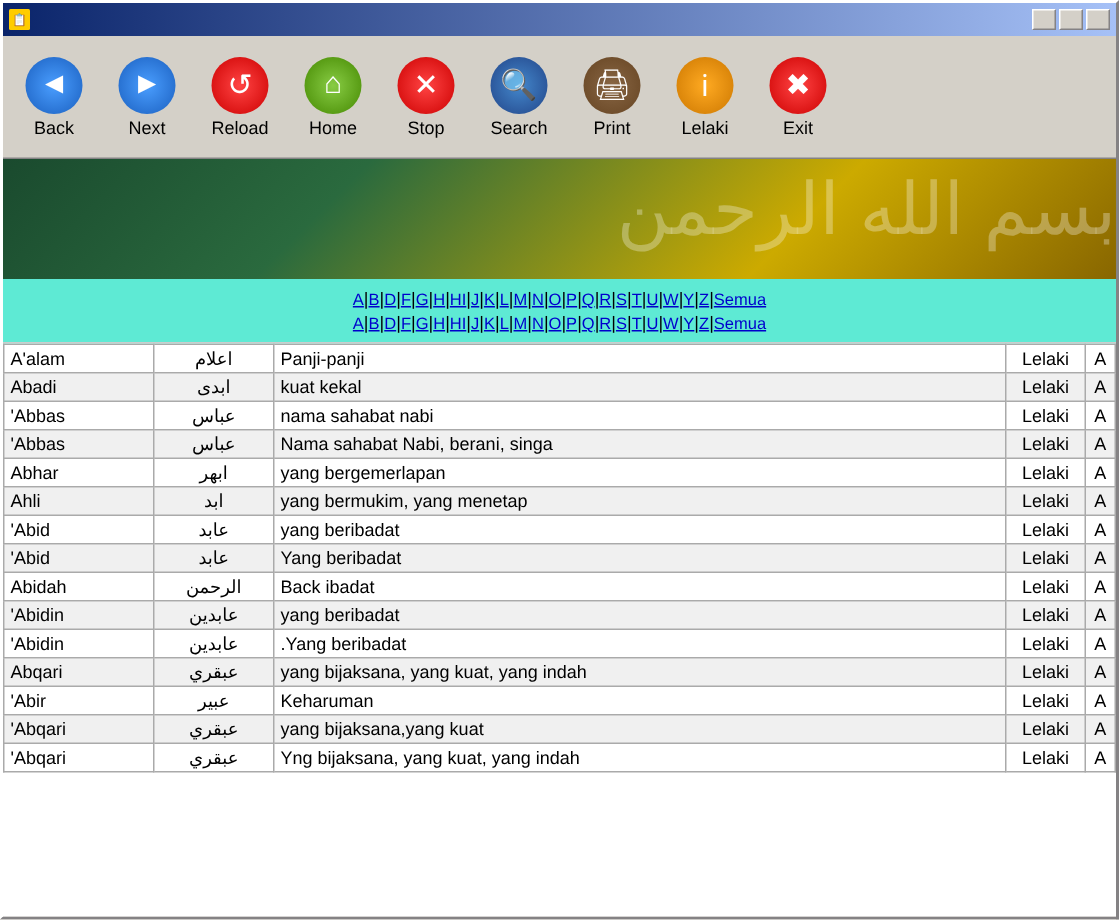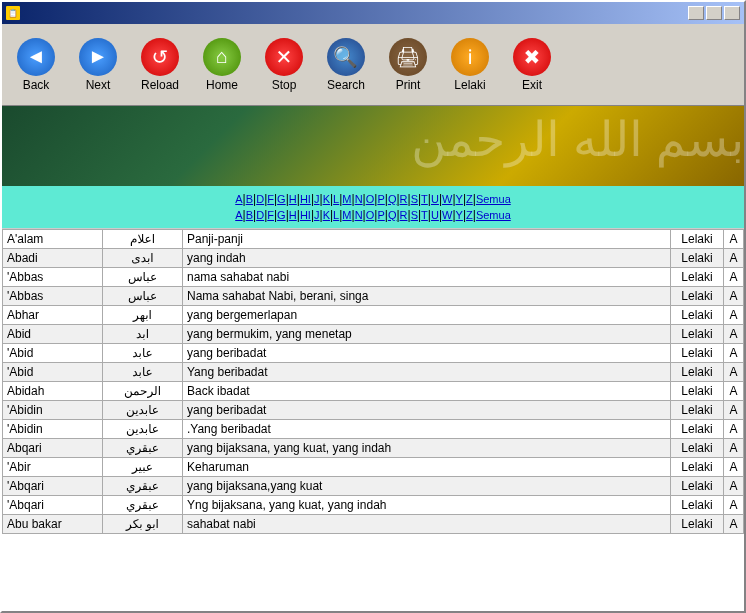--- a/index.html
+++ b/index.html
@@ -146,21 +146,21 @@
               <tr>
     <td class="col-name-latin">A'alam</td>
     <td class="col-name-arabic">اعلام</td>
     <td class="col-meaning">Panji-panji</td>
     <td class="col-gender">Lelaki</td>
     <td class="col-letter">A</td>
   </tr>
               <tr>
     <td class="col-name-latin">Abadi</td>
     <td class="col-name-arabic">ابدى</td>
-    <td class="col-meaning">yang indah</td>
+    <td class="col-meaning">kuat kekal</td>
     <td class="col-gender">Lelaki</td>
     <td class="col-letter">A</td>
   </tr>
               <tr>
     <td class="col-name-latin">'Abbas</td>
     <td class="col-name-arabic">عباس</td>
     <td class="col-meaning">nama sahabat nabi</td>
     <td class="col-gender">Lelaki</td>
     <td class="col-letter">A</td>
   </tr>
@@ -172,21 +172,21 @@
     <td class="col-letter">A</td>
   </tr>
               <tr>
     <td class="col-name-latin">Abhar</td>
     <td class="col-name-arabic">ابهر</td>
     <td class="col-meaning">yang bergemerlapan</td>
     <td class="col-gender">Lelaki</td>
     <td class="col-letter">A</td>
   </tr>
               <tr>
-    <td class="col-name-latin">Abid</td>
+    <td class="col-name-latin">Ahli</td>
     <td class="col-name-arabic">ابد</td>
     <td class="col-meaning">yang bermukim, yang menetap</td>
     <td class="col-gender">Lelaki</td>
     <td class="col-letter">A</td>
   </tr>
               <tr>
     <td class="col-name-latin">'Abid</td>
     <td class="col-name-arabic">عابد</td>
     <td class="col-meaning">yang beribadat</td>
     <td class="col-gender">Lelaki</td>
@@ -241,25 +241,18 @@
     <td class="col-gender">Lelaki</td>
     <td class="col-letter">A</td>
   </tr>
               <tr>
     <td class="col-name-latin">'Abqari</td>
     <td class="col-name-arabic">عبقري</td>
     <td class="col-meaning">Yng bijaksana, yang kuat, yang indah</td>
     <td class="col-gender">Lelaki</td>
     <td class="col-letter">A</td>
   </tr>
-              <tr>
-    <td class="col-name-latin">Abu bakar</td>
-    <td class="col-name-arabic">ابو بكر</td>
-    <td class="col-meaning">sahabat nabi</td>
-    <td class="col-gender">Lelaki</td>
-    <td class="col-letter">A</td>
-  </tr>
             </tbody>
         </table>
       </div>
     </div>
   </div>
 </div>
 
 </body></html>

